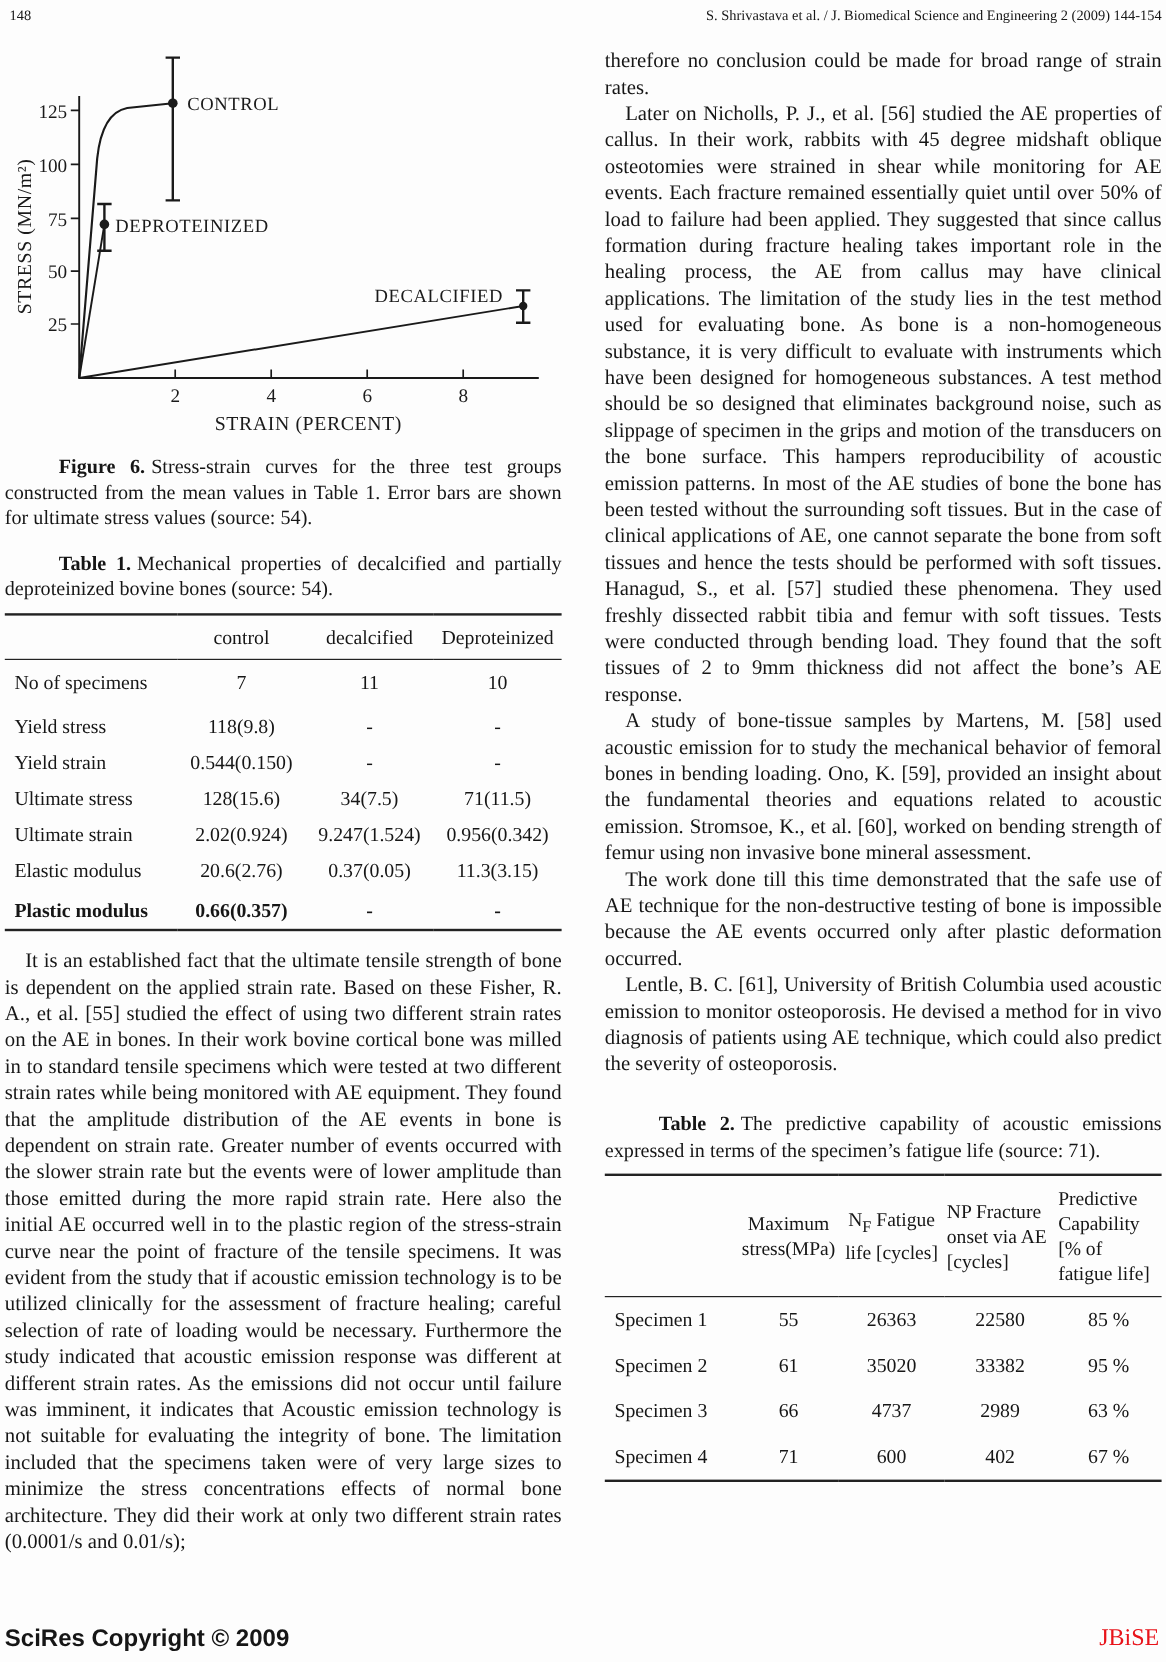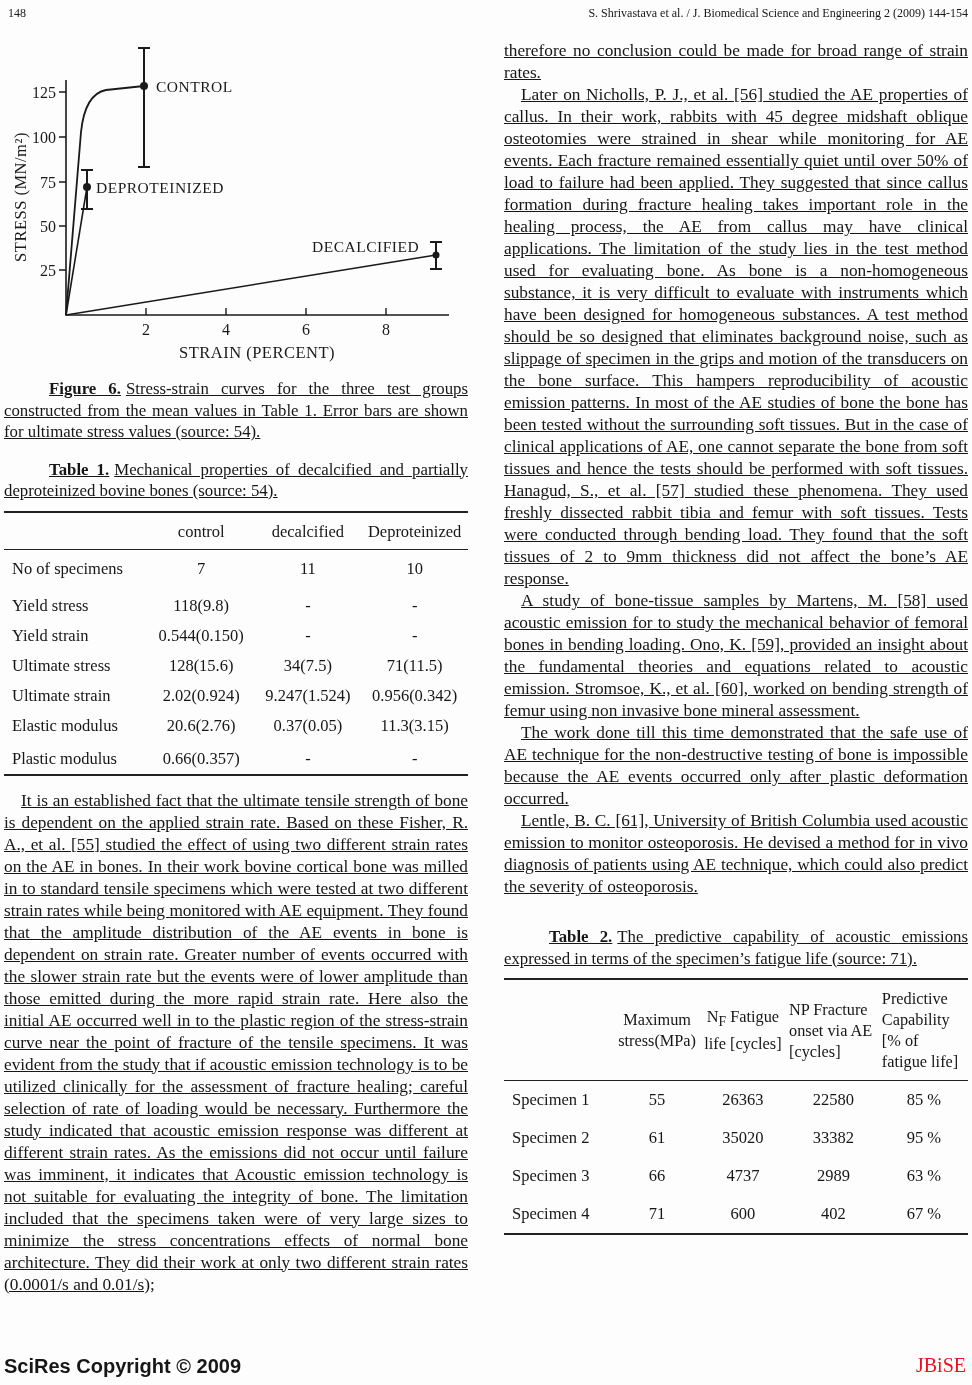--- a/index.html
+++ b/index.html
@@ -7,34 +7,34 @@
     width:972px;height:1385px;position:relative;
     background:#fdfdfd;color:#161616;
     font-family:"Liberation Serif", serif;
   }
   .page{position:absolute;inset:0;padding:6px 4px 0 4px;box-sizing:border-box;}
   .hdr{position:relative;height:26px;font-size:12px;}
   .hdr .pageno{position:absolute;left:4px;top:0;}
   .hdr .running{position:absolute;left:0;right:0;text-align:right;top:0;}
   .columns{display:flex;gap:36px;margin-top:8px;}
   .col{width:464px;flex:0 0 464px;}
-  p{margin:0;font-size:17.3px;line-height:22px;text-align:justify;text-decoration:underline;}
+  p{margin:0;font-size:17.3px;line-height:22px;text-align:justify;}
   .indent{text-indent:17px;}
   .caption{font-size:16.8px;line-height:21.5px;}
   .caption .cap-label{font-weight:bold;margin-right:5px;margin-left:45px;}
   .fig-caption{margin-top:6px;}
   .tbl-caption{margin-top:16px;}
   table{width:100%;border-collapse:collapse;margin-top:9px;
         border-top:2px solid #222;border-bottom:2px solid #222;}
   th,td{font-weight:normal;font-size:16.5px;line-height:20px;padding:4px 2px;}
   thead th{border-bottom:1.2px solid #222;padding:9px 2px 7px 2px;}
   td.rowlab,th.rowlab{text-align:left;padding-left:8px;}
   td.val,th.val{text-align:center;}
   #table1 tbody tr:first-child td{padding-top:9px;padding-bottom:12px;}
-  #table1 tbody tr:last-child td{padding-top:8px;}
+  #table1 tbody tr:last-child td{padding-top:8px;font-weight:bold;}
   #table1 td{padding-top:5px;padding-bottom:5px;}
   #table2 thead th{vertical-align:middle;font-size:16.3px;line-height:21px;padding:8px 2px;}
   #table2 td{padding-top:9px;padding-bottom:9px;}
   #table2 thead th.hl{text-align:left;}
   .body-text{margin-top:14px;}
   .chart-wrap{width:465px;height:332px;}
   svg text{font-family:"Liberation Serif", serif;fill:#1a1a1a;}
   .tick-lab{font-size:16px;}
   .series-lab{font-size:15.5px;letter-spacing:0.5px;}
   .axis-lab{font-size:16.5px;letter-spacing:0.5px;}

